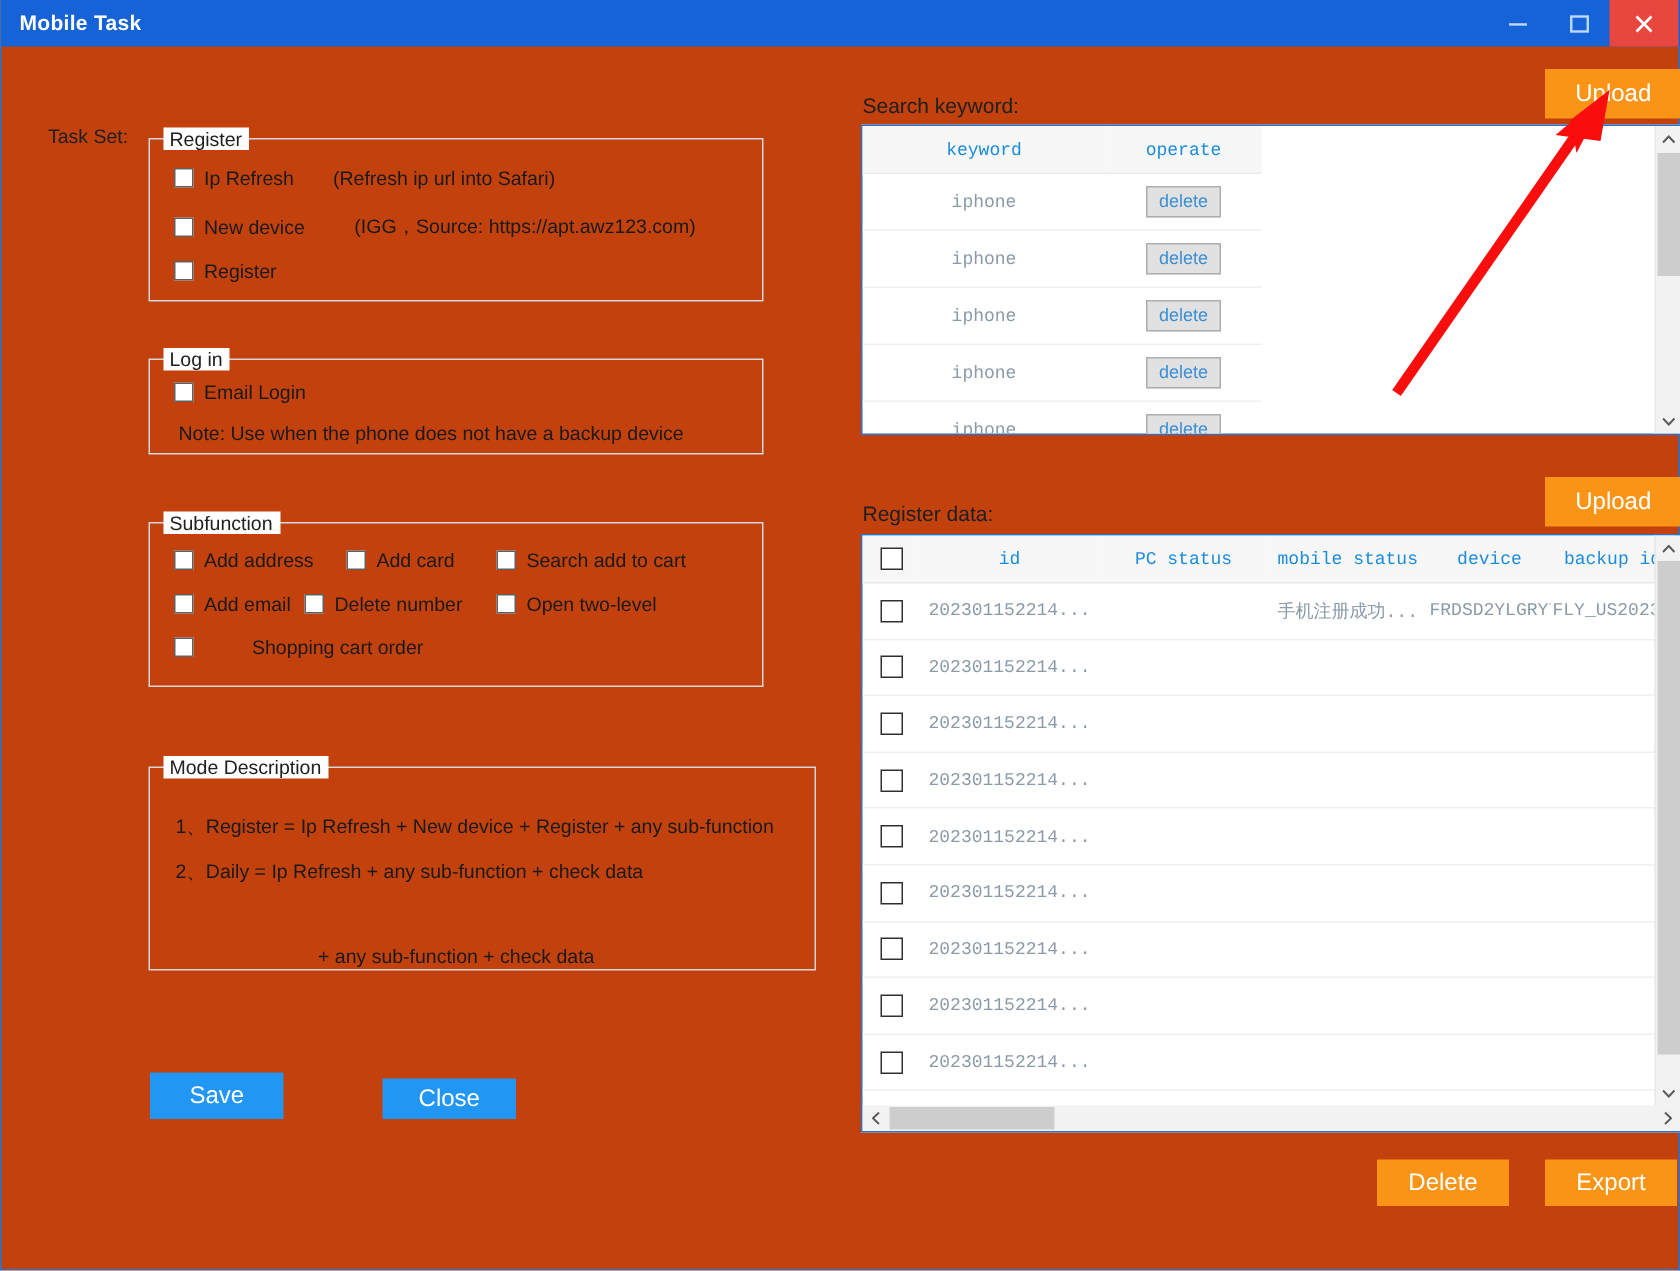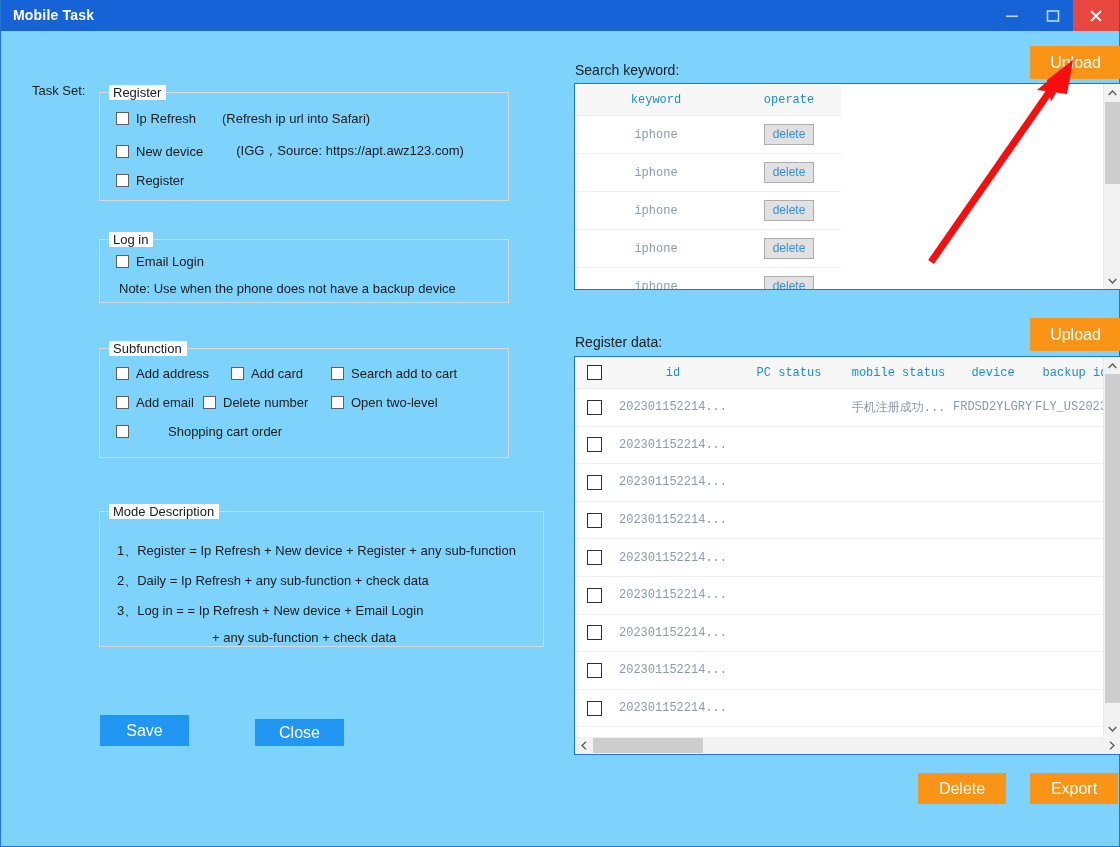--- a/index.html
+++ b/index.html
@@ -15,21 +15,21 @@
     font-size: 13px;
     color: #1a1a1a;
   }
   #app {
     position: relative;
     width: 1120px;
     height: 847px;
     box-sizing: border-box;
     border: 1px solid #2176d2;
     border-top: none;
-    background: #7dd3fc;
+    background: #c2410c;
   }
 
   
   #titlebar {
     position: absolute;
     left: 0; top: 0;
     width: 1120px;
     height: 31px;
     background: #1563d6;
     color: #ffffff;
@@ -374,21 +374,20 @@
     <div class="cb-row" style="left:16px; top:75px;gap:32px;">
       <span class="checkbox"></span>
       <span class="cb-label">Shopping cart order</span>
     </div>
   </div>
 
   <div class="group" id="grp-mode">
     <div class="legend">Mode Description</div>
     <div class="mode-line" style="left:17px; top:30px;">1、Register = Ip Refresh + New device + Register + any sub-function</div>
     <div class="mode-line" style="left:17px; top:60px;">2、Daily =  Ip Refresh + any sub-function + check data</div>
-    <div class="mode-line" style="left:17px; top:90px;">3、Log in =  = Ip Refresh + New device + Email Login</div>
     <div class="mode-line" style="left:112px; top:118px;">+ any sub-function + check data</div>
   </div>
 
   <div class="btn btn-blue" id="btn-save">Save</div>
   <div class="btn btn-blue" id="btn-close-form">Close</div>
 
   <div class="panel-label" id="lbl-search">Search keyword:</div>
   <div class="panel-label" id="lbl-register">Register data:</div>
 
   <div class="btn btn-orange" id="btn-upload-1">Upload</div>

